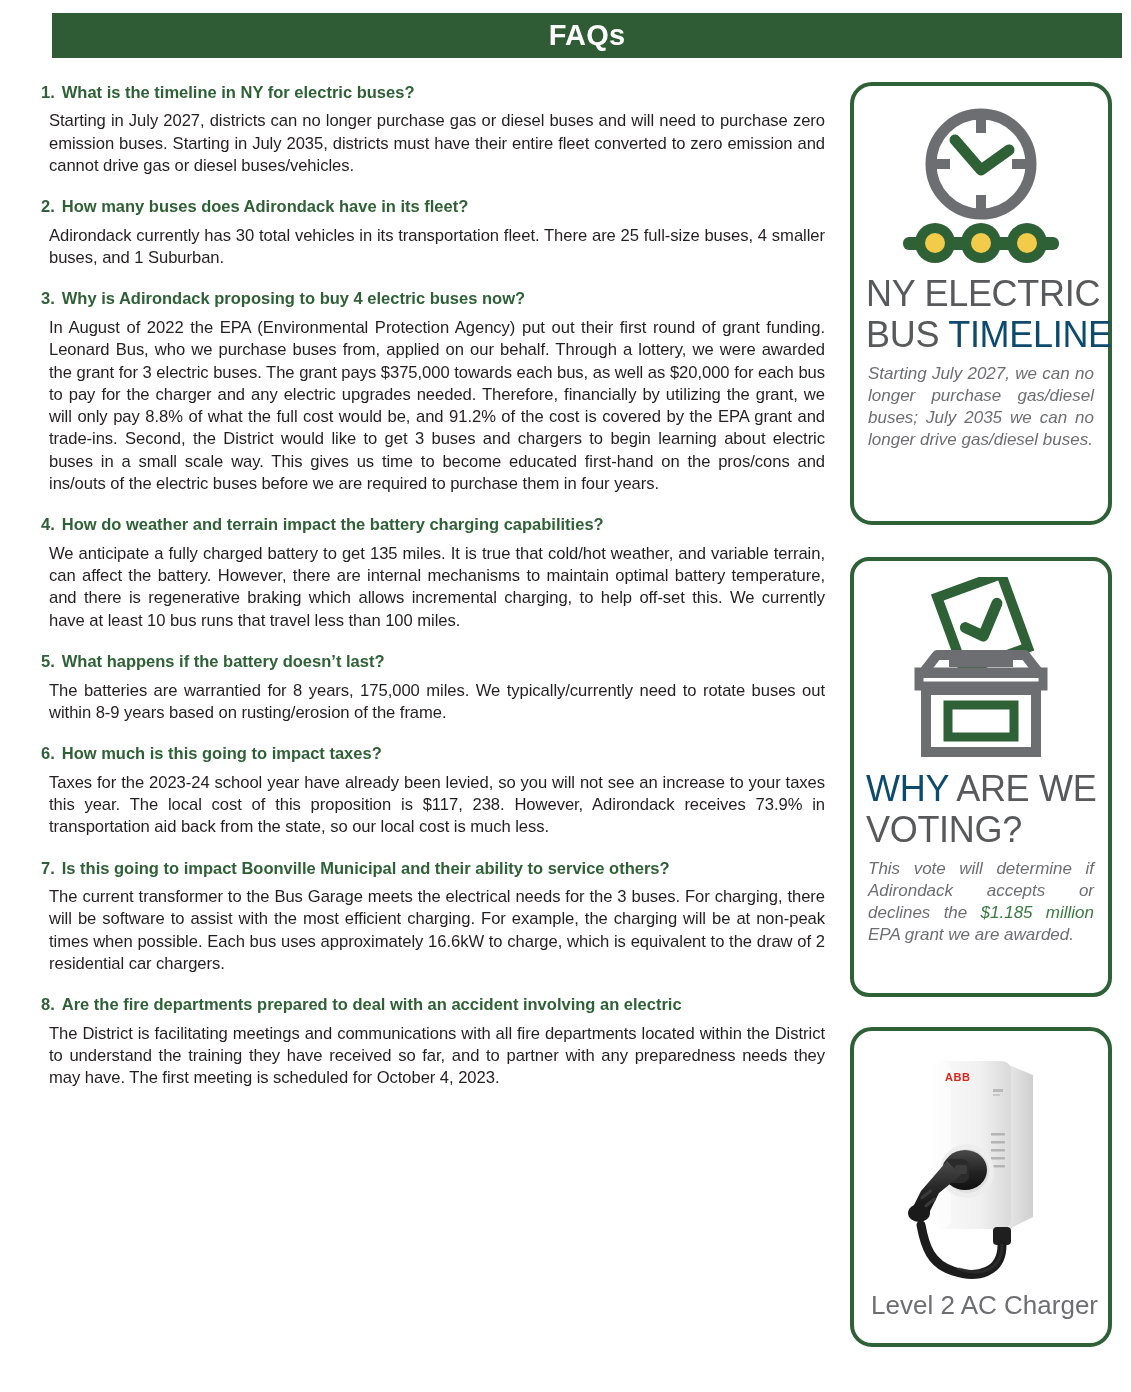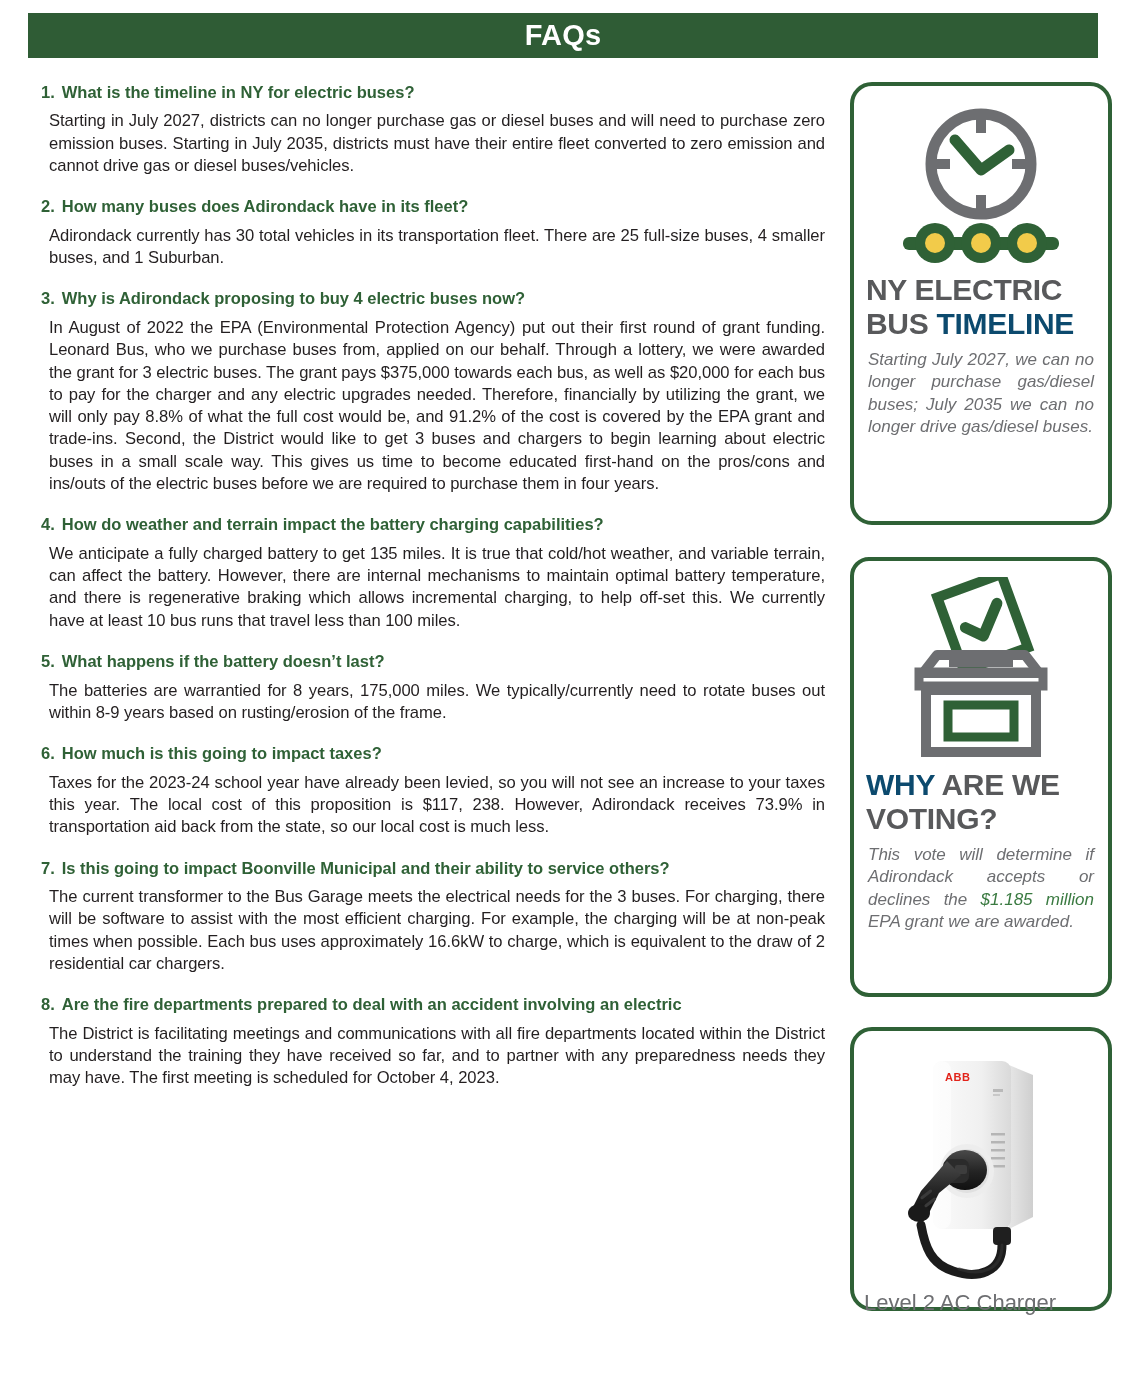--- a/index.html
+++ b/index.html
@@ -12,21 +12,21 @@
     height: 1392px;
     position: relative;
     overflow: hidden;
     font-family: "Liberation Sans", sans-serif;
     color: #231f20;
   }
 
   
   .page-header {
     position: absolute;
-    left: 28px;
+    left: 52px;
     top: 13px;
     width: 1070px;
     height: 45px;
     background: #2f5c35;
     display: flex;
     align-items: center;
     justify-content: center;
   }
   .page-header .title {
     color: #ffffff;
@@ -86,52 +86,52 @@
   .side-card {
     border: 4px solid #2f6136;
     border-radius: 22px;
     background: #ffffff;
     box-sizing: border-box;
     position: relative;
     overflow: visible;
   }
   .side-card.card-timeline { height: 443px; padding: 16px 12px 10px 12px; }
   .side-card.card-voting  { height: 440px; padding: 16px 12px 10px 12px; margin-top: 32px; border-radius: 19px; }
-  .side-card.card-charger { height: 284px; padding: 10px 10px 8px 10px; margin-top: 30px; }
+  .side-card.card-charger { height: 320px; padding: 10px 10px 8px 10px; margin-top: 30px; }
 
   .card-icon {
     display: flex;
     justify-content: center;
     align-items: center;
   }
 
   .card-title {
-    font-size: 30px;
-    font-weight: bold;
+    font-size: 36px;
+    font-weight: normal;
     line-height: 1.14;
     letter-spacing: -0.3px;
     color: #58595b;
     margin: 6px 0 8px 0;
     white-space: nowrap;
   }
   .card-title .g { color: #0c4a6e; }
 
   .card-text {
     font-size: 17px;
     font-style: italic;
     line-height: 1.30;
     text-align: justify;
     color: #6d6e71;
     padding: 0 2px;
   }
   .card-text .g { color: #3a7a41; }
 
   .card-caption {
-    text-align: left;
-    font-size: 22px;
+    text-align: right;
+    font-size: 26px;
     color: #6d6e71;
     margin-top: 4px;
   }
 
   
   .charger-photo {
     height: 245px;
     display: flex;
     align-items: center;
     justify-content: center;

